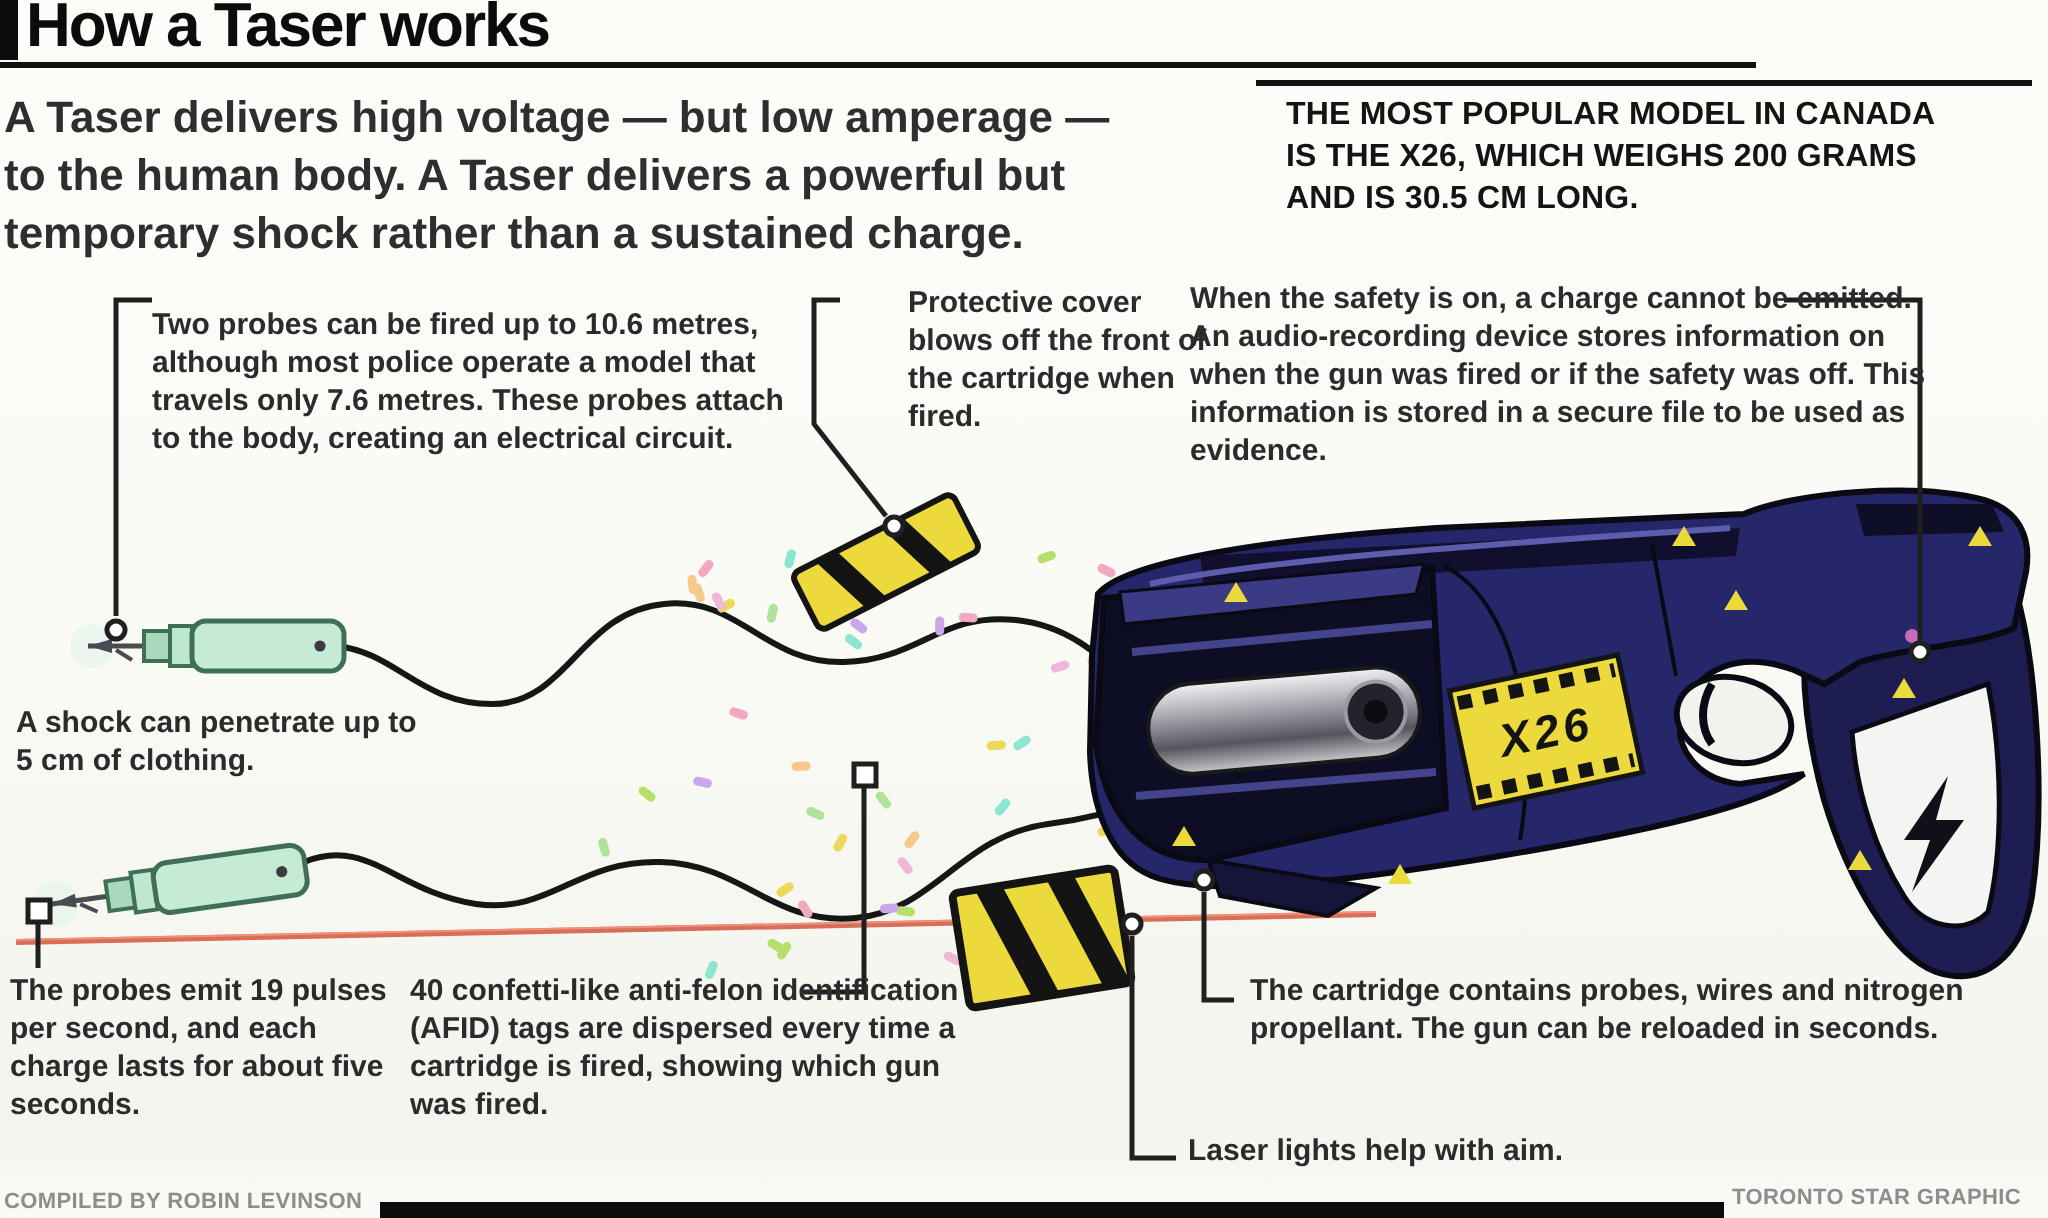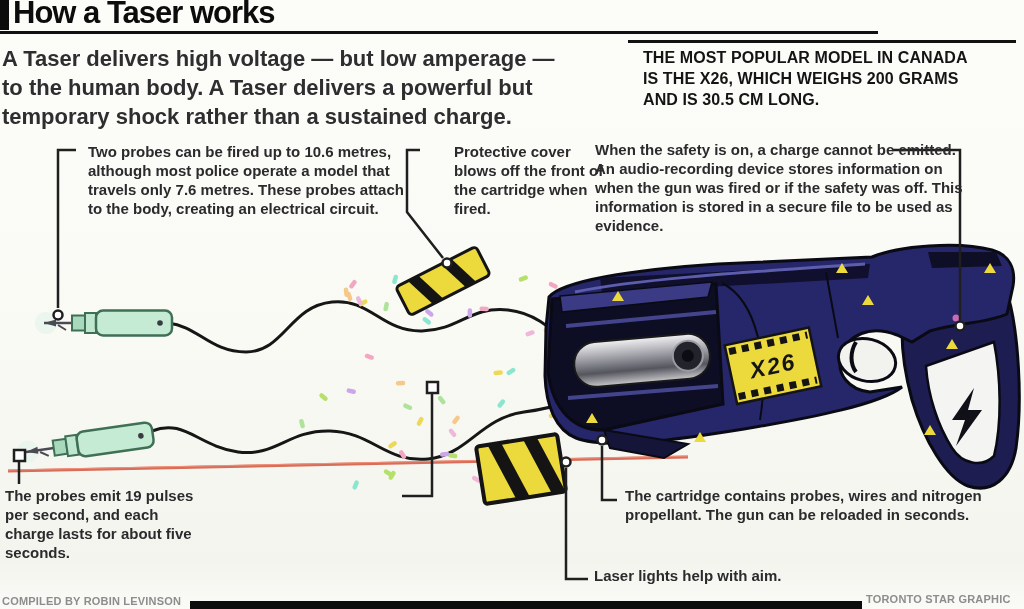--- a/index.html
+++ b/index.html
@@ -10,21 +10,21 @@
   }
   svg.diagram{position:absolute;left:0;top:0;}
   .abs{position:absolute;margin:0;}
   .title-bar{left:0;top:0;width:9px;height:30px;background:#0c0c0c;}
   h1.title{left:13px;top:-4px;font-size:31px;font-weight:bold;letter-spacing:-1px;color:#0c0c0c;line-height:1.1;}
   .title-rule{left:0;top:31px;width:878px;height:3px;background:#111;}
   .intro{left:2px;top:44px;width:568px;font-size:22px;font-weight:bold;line-height:1.32;color:#2e2e30;}
   .fact-rule{left:628px;top:40px;width:388px;height:3px;background:#111;}
   .fact-text{left:643px;top:48px;width:330px;font-size:16px;font-weight:bold;line-height:1.3;color:#141414;letter-spacing:.1px;}
   .callout{font-size:15px;font-weight:bold;line-height:1.27;color:#2b2b2e;}
-  #co-probes{left:76px;top:142px;width:322px;margin-left:12px;}
+  #co-probes{left:76px;top:153px;width:322px;}
   #co-cover{left:422px;top:142px;width:150px;margin-left:32px;}
   #co-safety{left:595px;top:140px;width:382px;}
   #co-shock{left:8px;top:352px;width:205px;}
   #co-pulses{left:5px;top:486px;width:198px;}
   #co-afid{left:205px;top:486px;width:292px;}
   #co-cartridge{left:625px;top:486px;width:362px;}
   #co-laser{left:594px;top:566px;width:230px;}
   .footer-bar{left:190px;top:601px;width:672px;height:8px;background:#0c0c0c;}
   .credit{font-size:11px;font-weight:bold;color:#8d8d8d;letter-spacing:.2px;}
   #credit-left{left:2px;top:595px;}
@@ -201,20 +201,22 @@
   <div class="abs title-bar"></div>
   <h1 class="abs title">How a Taser works</h1>
   <div class="abs title-rule"></div>
   <p class="abs intro">A Taser delivers high voltage — but low amperage — to the human body. A Taser delivers a powerful but temporary shock rather than a sustained charge.</p>
   <div class="abs fact-rule"></div>
   <p class="abs fact-text">THE MOST POPULAR MODEL IN CANADA IS THE X26, WHICH WEIGHS 200 GRAMS AND IS 30.5 CM LONG.</p>
 
   <p class="abs callout" id="co-probes">Two probes can be fired up to 10.6 metres, although most police operate a model that travels only 7.6 metres. These probes attach to the body, creating an electrical circuit.</p>
   <p class="abs callout" id="co-cover">Protective cover blows off the front of the cartridge when fired.</p>
   <p class="abs callout" id="co-safety">When the safety is on, a charge cannot be emitted. An audio-recording device stores information on when the gun was fired or if the safety was off. This information is stored in a secure file to be used as evidence.</p>
+  <p class="abs callout" id="co-shock">A shock can penetrate up to 5 cm of clothing.</p>
   <p class="abs callout" id="co-pulses">The probes emit 19 pulses per second, and each charge lasts for about five seconds.</p>
+  <p class="abs callout" id="co-afid">40 confetti-like anti-felon identification (AFID) tags are dispersed every time a cartridge is fired, showing which gun was fired.</p>
   <p class="abs callout" id="co-cartridge">The cartridge contains probes, wires and nitrogen propellant. The gun can be reloaded in seconds.</p>
   <p class="abs callout" id="co-laser">Laser lights help with aim.</p>
 
   <div class="abs footer-bar"></div>
   <span class="abs credit" id="credit-left">COMPILED BY ROBIN LEVINSON</span>
   <span class="abs credit" id="credit-right">TORONTO STAR GRAPHIC</span>
 </div>
 
 </body></html>

